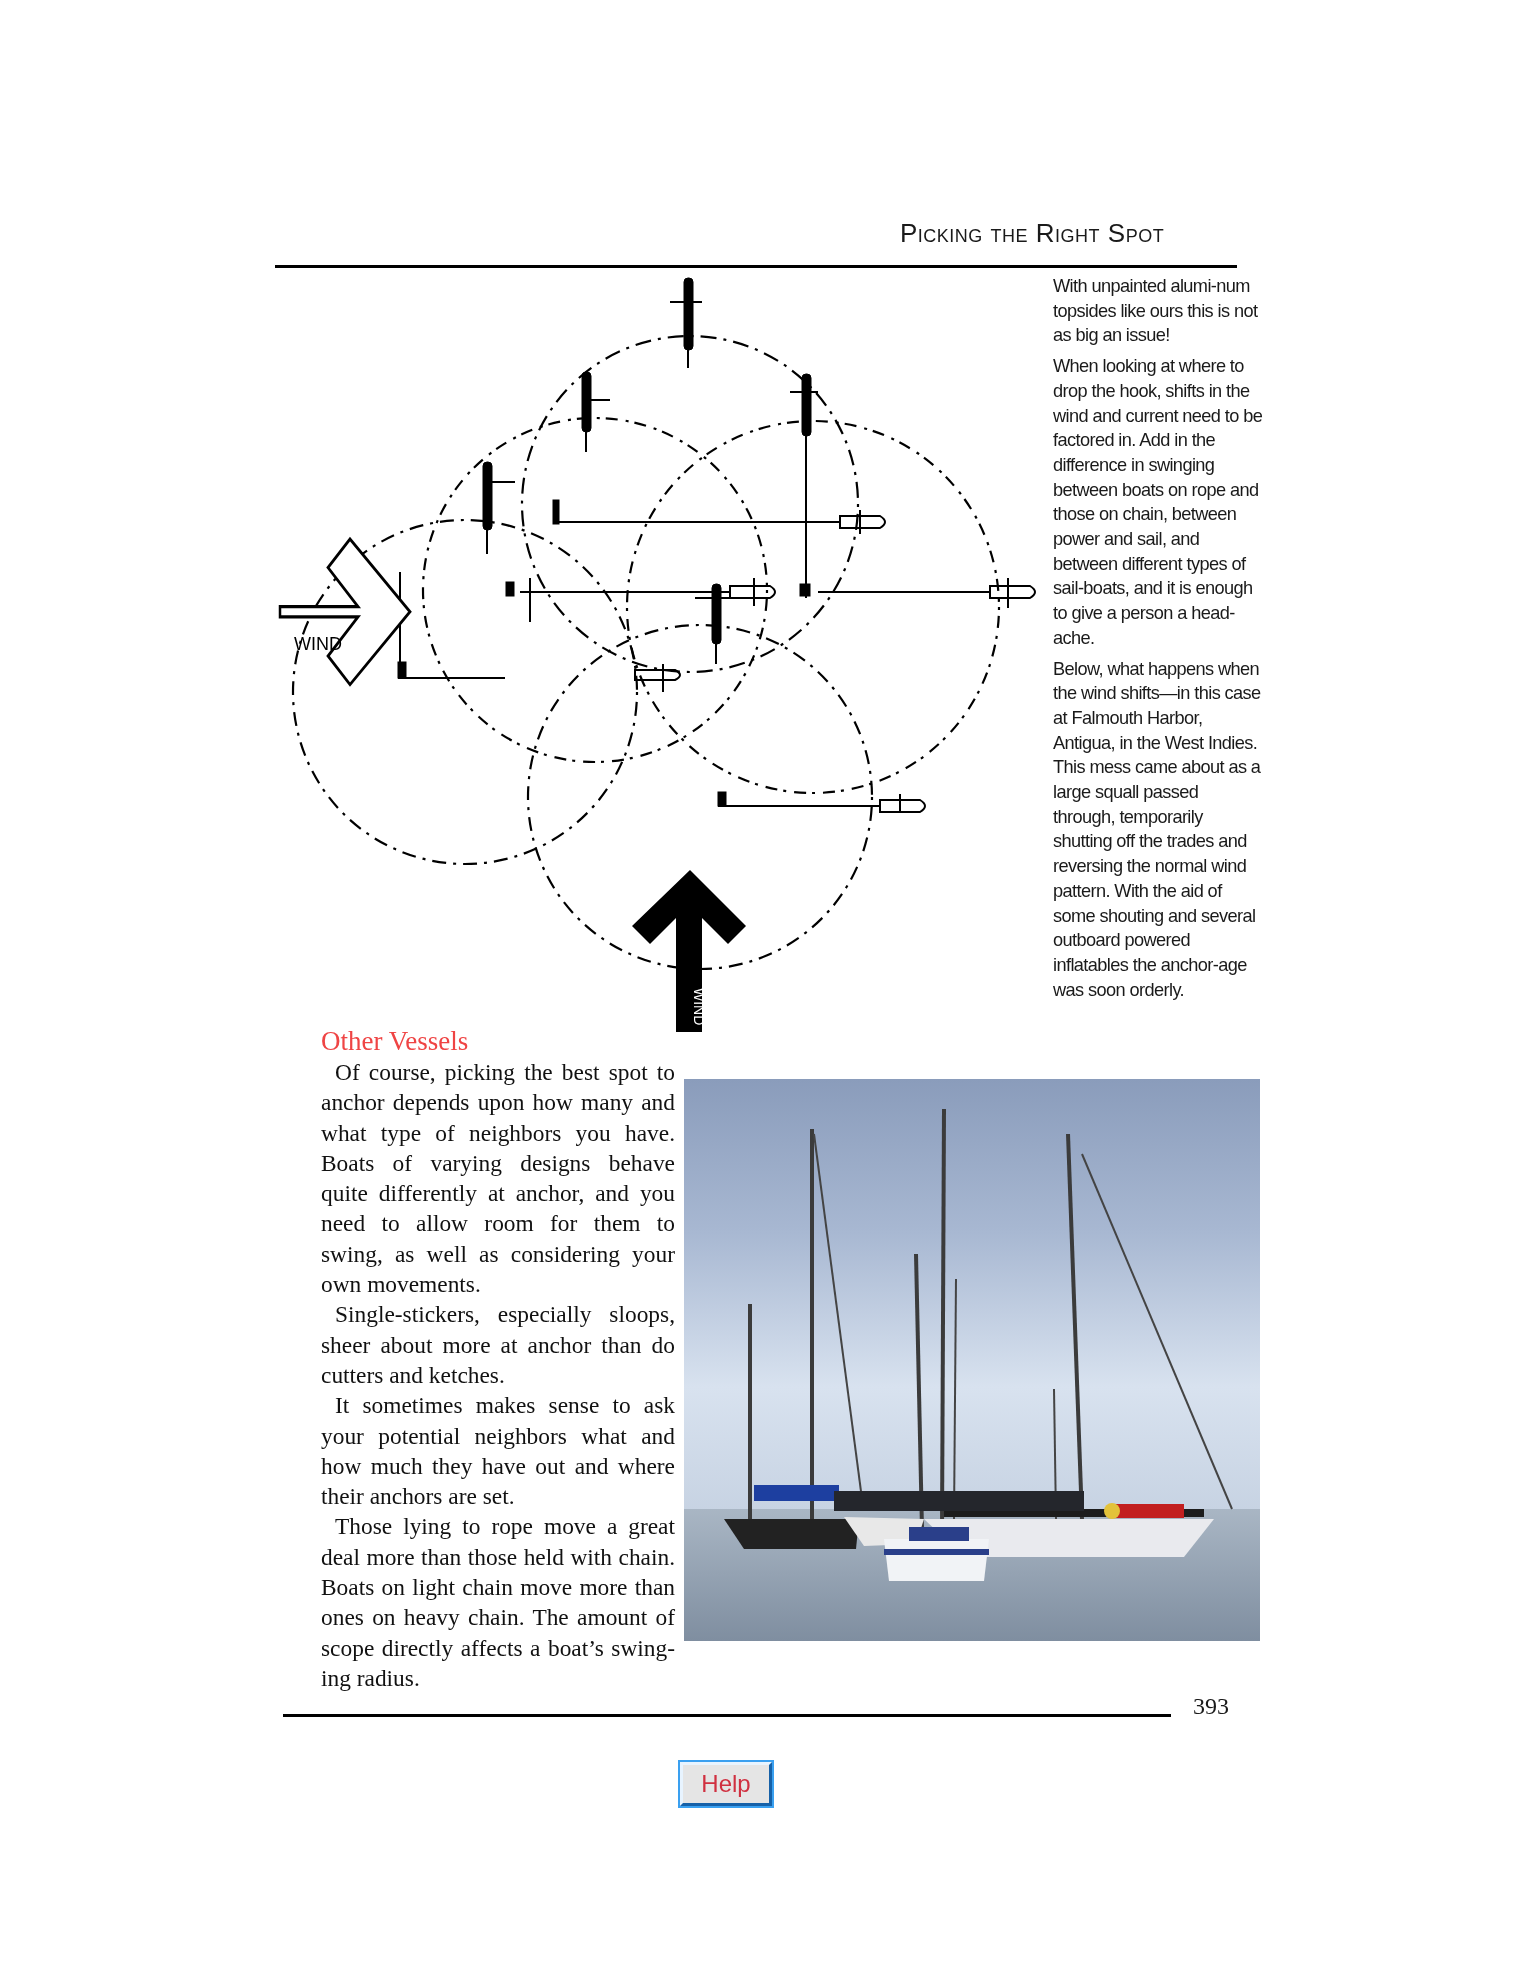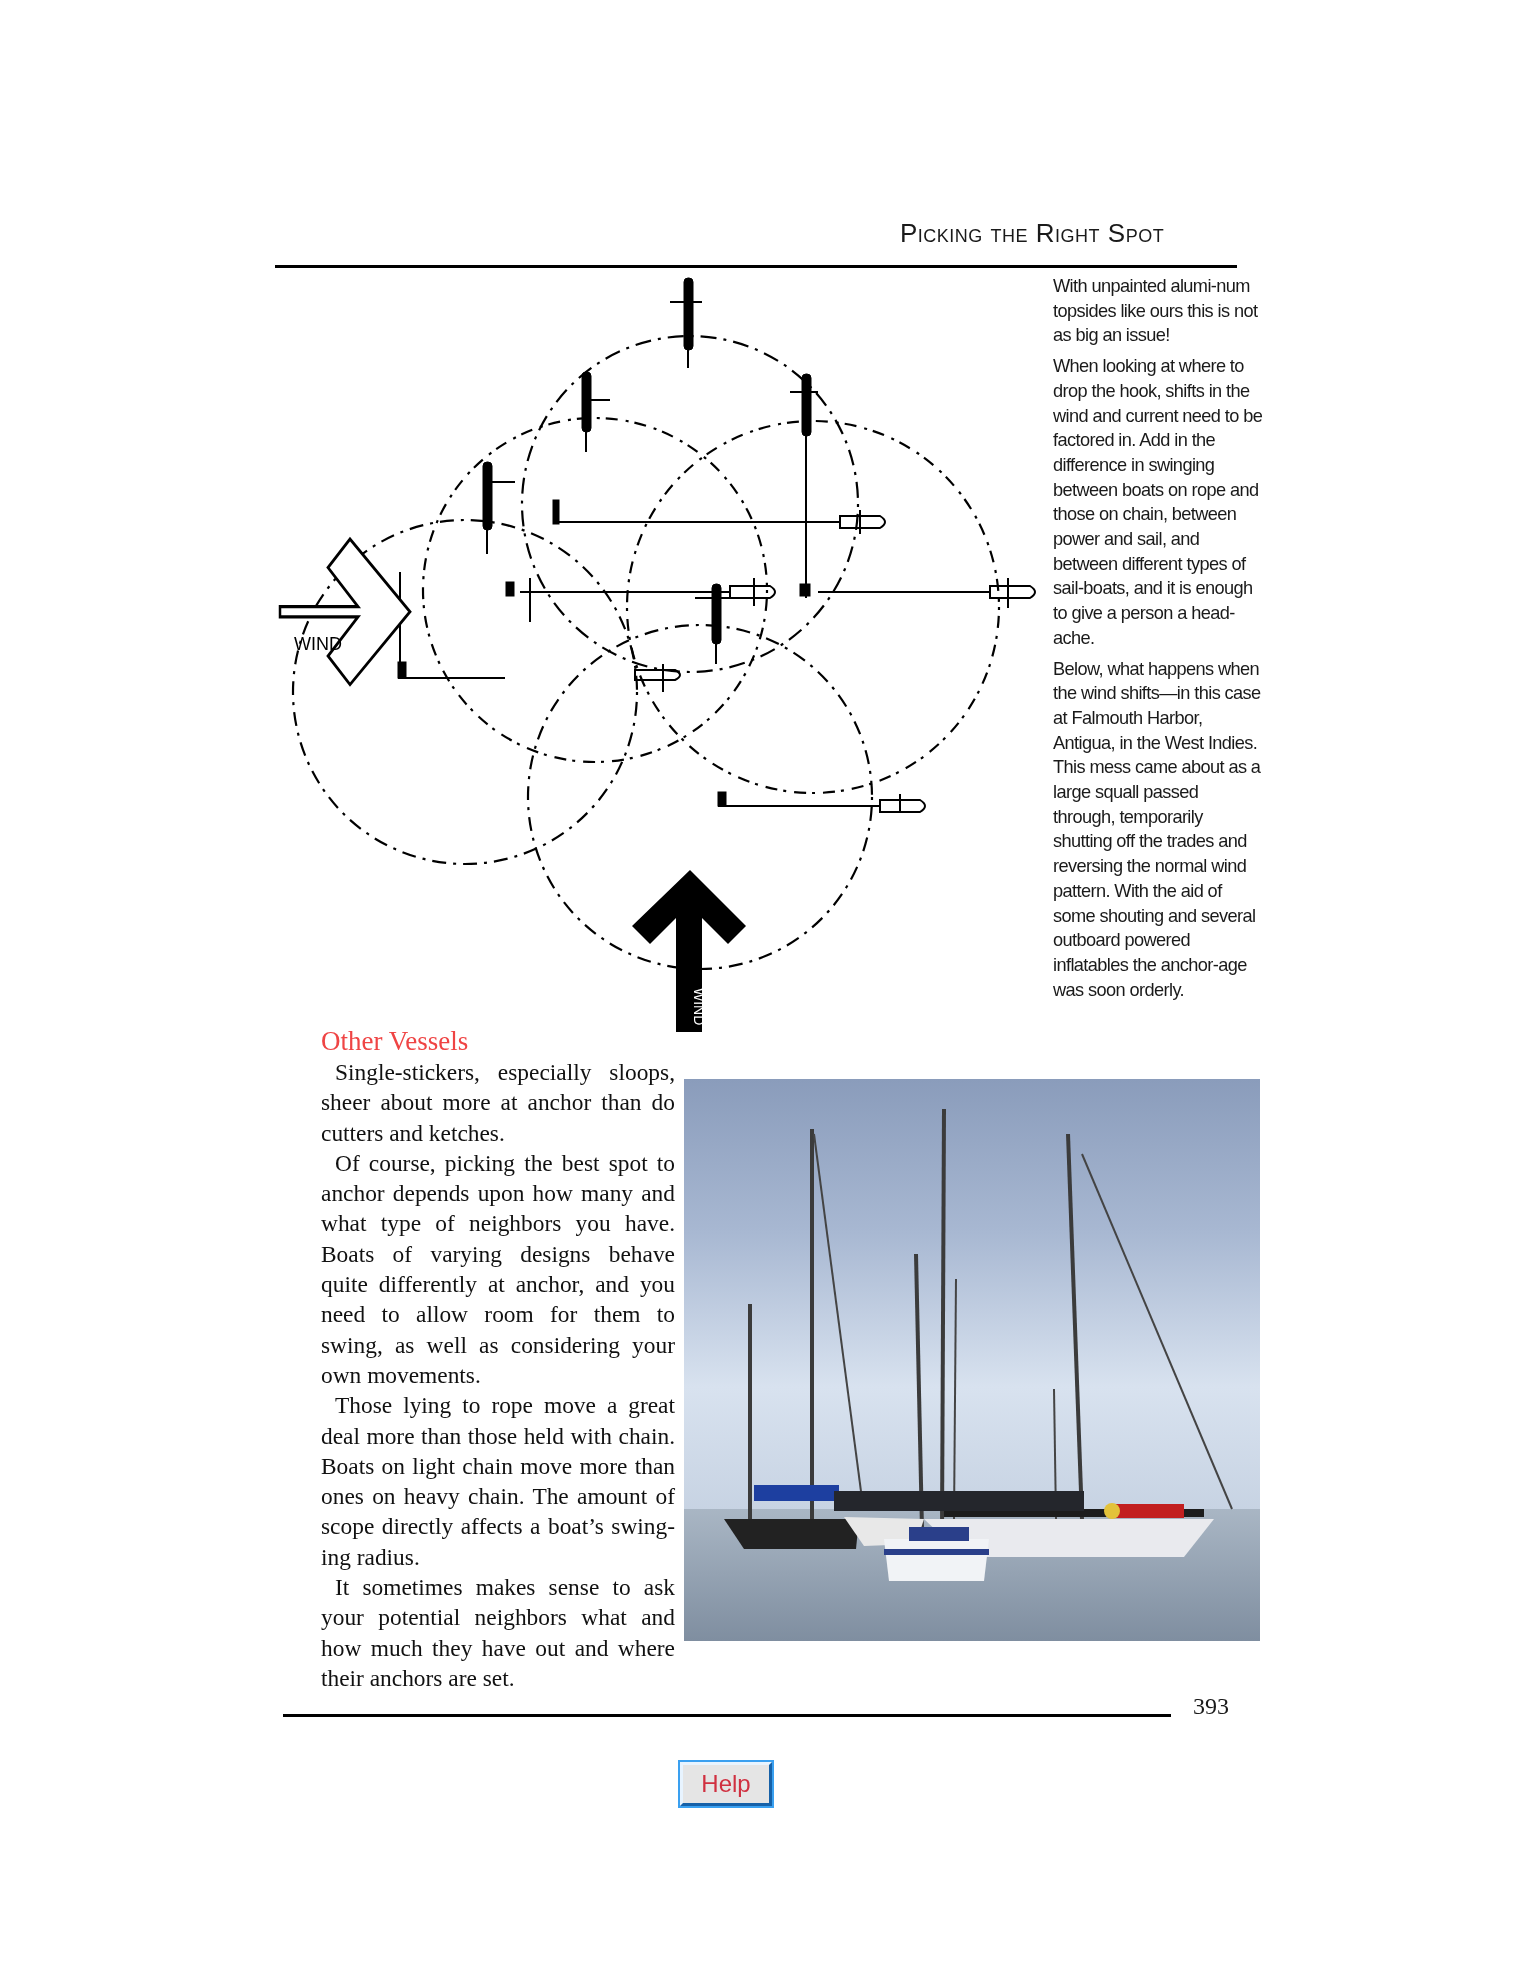--- a/index.html
+++ b/index.html
@@ -217,24 +217,24 @@
 
 <div class="sidebar">
   <p>With unpainted alumi-num topsides like ours this is not as big an issue!</p>
   <p>When looking at where to drop the hook, shifts in the wind and current need to be factored in. Add in the difference in swinging between boats on rope and those on chain, between power and sail, and between different types of sail-boats, and it is enough to give a person a head-ache.</p>
   <p>Below, what happens when the wind shifts—in this case at Falmouth Harbor, Antigua, in the West Indies. This mess came about as a large squall passed through, temporarily shutting off the trades and reversing the normal wind pattern. With the aid of some shouting and several outboard powered inflatables the anchor-age was soon orderly.</p>
 </div>
 
 <div class="section-heading">Other Vessels</div>
 
 <div class="body-text">
+  <p>Of course, picking the best spot to anchor depends upon how many and what type of neighbors you have. Boats of varying designs behave quite differently at anchor, and you need to allow room for them to swing, as well as considering your own movements.</p>
   <p>Single-stickers, especially sloops, sheer about more at anchor than do cutters and ketches.</p>
-  <p>Of course, picking the best spot to anchor depends upon how many and what type of neighbors you have. Boats of varying designs behave quite differently at anchor, and you need to allow room for them to swing, as well as considering your own movements.</p>
+  <p>It sometimes makes sense to ask your potential neighbors what and how much they have out and where their anchors are set.</p>
   <p>Those lying to rope move a great deal more than those held with chain. Boats on light chain move more than ones on heavy chain. The amount of scope directly affects a boat’s swing-ing radius.</p>
-  <p>It sometimes makes sense to ask your potential neighbors what and how much they have out and where their anchors are set.</p>
 </div>
 
 <svg class="photo" viewBox="0 0 576 562" xmlns="http://www.w3.org/2000/svg" preserveAspectRatio="none">
   <defs>
     <linearGradient id="sky" x1="0" y1="0" x2="0" y2="1">
       <stop offset="0" stop-color="#8a9cbb"></stop>
       <stop offset="0.35" stop-color="#a8b8d2"></stop>
       <stop offset="0.7" stop-color="#d8e2ef"></stop>
       <stop offset="1" stop-color="#c6d2e2"></stop>
     </linearGradient>

